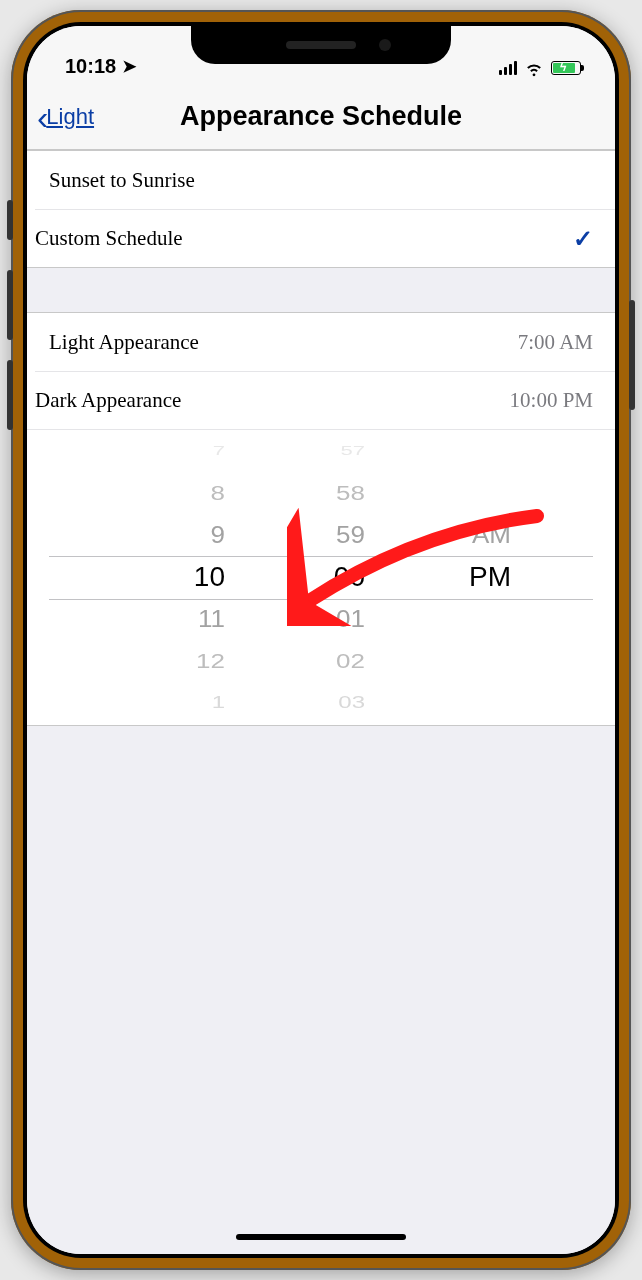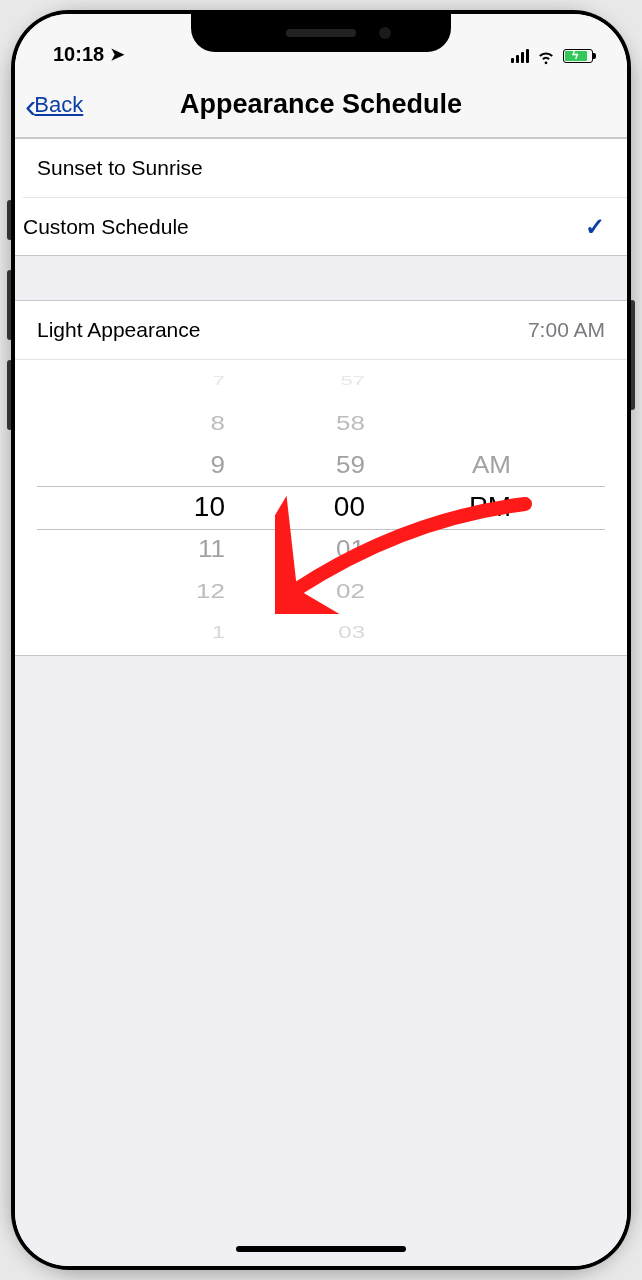--- a/index.html
+++ b/index.html
@@ -11,21 +11,21 @@
       align-items: flex-start;
       padding: 10px 0;
     }
 
     
     .phone {
       width: 620px;
       height: 1260px;
       background: #a16207;
       border-radius: 70px;
-      padding: 0;
+      padding: 12px;
       position: relative;
       box-shadow: 0 0 0 2px #555 inset, 0 4px 20px rgba(0,0,0,.3);
     }
     .btn-side { position: absolute; background: #333; border-radius: 4px; }
     .mute { left: -4px; top: 190px; width: 6px; height: 40px; }
     .vol-up { left: -4px; top: 260px; width: 6px; height: 70px; }
     .vol-dn { left: -4px; top: 350px; width: 6px; height: 70px; }
     .pwr   { right: -4px; top: 290px; width: 6px; height: 110px; }
 
     .bezel {
@@ -103,21 +103,21 @@
       color: #6d6d72;
       line-height: 1.35;
     }
 
     
     .group { background: #fff; border-top: 1px solid #c8c8c8; border-bottom: 1px solid #c8c8c8;}
     .row {
       min-height: 58px;
       display: flex; align-items: center; justify-content: space-between;
       padding: 0 22px;
-      font-size: 21px; color: #000;
+      font-size: 21px; color: #000; font-family: Liberation Serif, serif;
     }
     .row + .row { border-top: 1px solid #e5e5e8; margin-left: 8px; padding-left: 0;}
     .check { color: #0b3ea5; font-size: 24px; font-weight: 600;}
     .row .value { color: #7a7a7f; font-size: 21px;}
 
     .spacer { height: 44px; }
 
     
     .picker {
       background: #fff;
@@ -208,21 +208,21 @@
           <span class="battery">
             <span class="fill"></span>
               <span class="bolt">ϟ</span>
           </span>
         </div>
       </div>
 
       <div class="nav-bar">
         <div class="back-btn">
           <span class="chev">‹</span>
-          <span class="lbl">Back</span>
+          <span class="lbl">Light</span>
         </div>
         <div class="nav-title">Appearance Schedule</div>
       </div>
 
       <div class="content">
 
         <div class="group">
           <div class="row">
             <span>Sunset to Sunrise</span>
           </div>
@@ -231,20 +231,24 @@
             <span class="check">✓</span>
           </div>
         </div>
 
         <div class="spacer"></div>
 
         <div class="group">
           <div class="row">
             <span>Light Appearance</span>
             <span class="value">7:00 AM</span>
+          </div>
+          <div class="row">
+            <span>Dark Appearance</span>
+            <span class="value">10:00 PM</span>
           </div>
 
           <div class="picker">
             <div class="picker-cols">
               <div class="col hour">
                 <div class="slot s-4">7</div>
                 <div class="slot s-2">8</div>
                 <div class="slot s-1">9</div>
                 <div class="slot sel">10</div>
                 <div class="slot s1">11</div>

